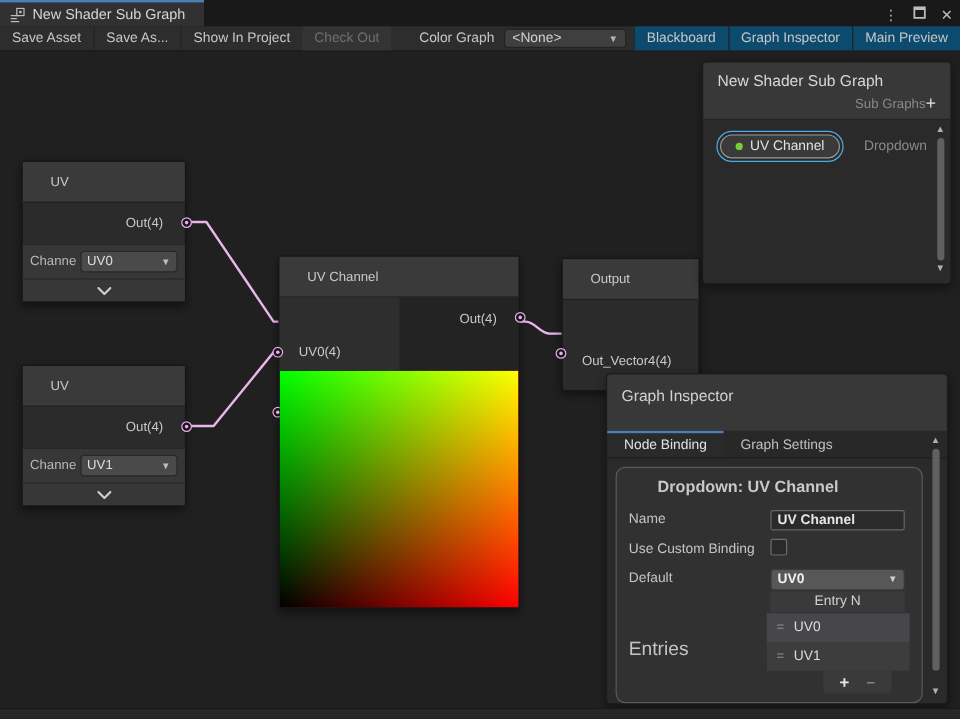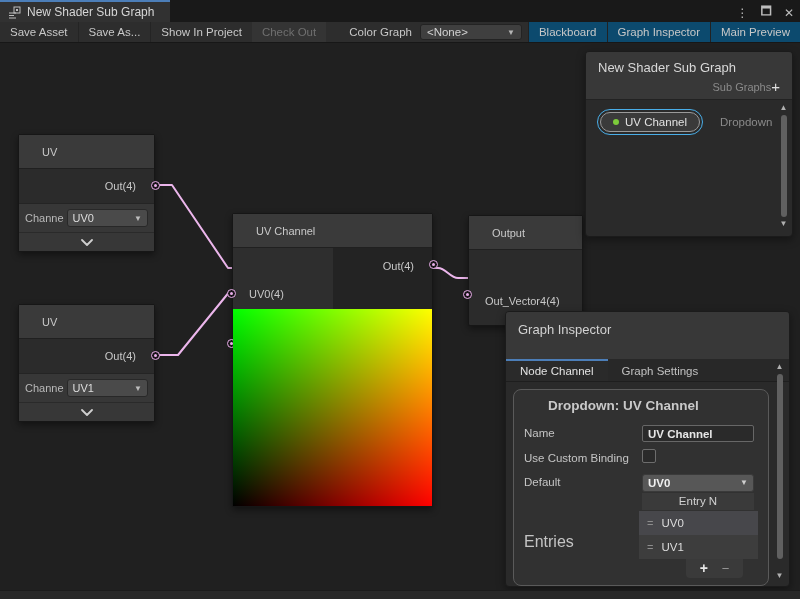--- a/index.html
+++ b/index.html
@@ -284,21 +284,21 @@
           <span class="arr">▲</span>
           <div class="thumb"></div>
           <span class="arr">▼</span>
         </div>
       </div>
     </div>
 
     <div class="inspector">
       <div class="gi-header">Graph Inspector</div>
       <div class="gi-tabs">
-        <div class="gi-tab active">Node Channel</div>
+        <div class="gi-tab active">Node Binding</div>
         <div class="gi-tab">Graph Settings</div>
       </div>
       <div class="gi-content">
         <div class="gi-section">
           <div class="gi-section-title">Dropdown: UV Channel</div>
 
           <div class="field">
             <div class="flabel">Name</div>
             <input class="txt-input" value="UV Channel" style="">
           </div>

